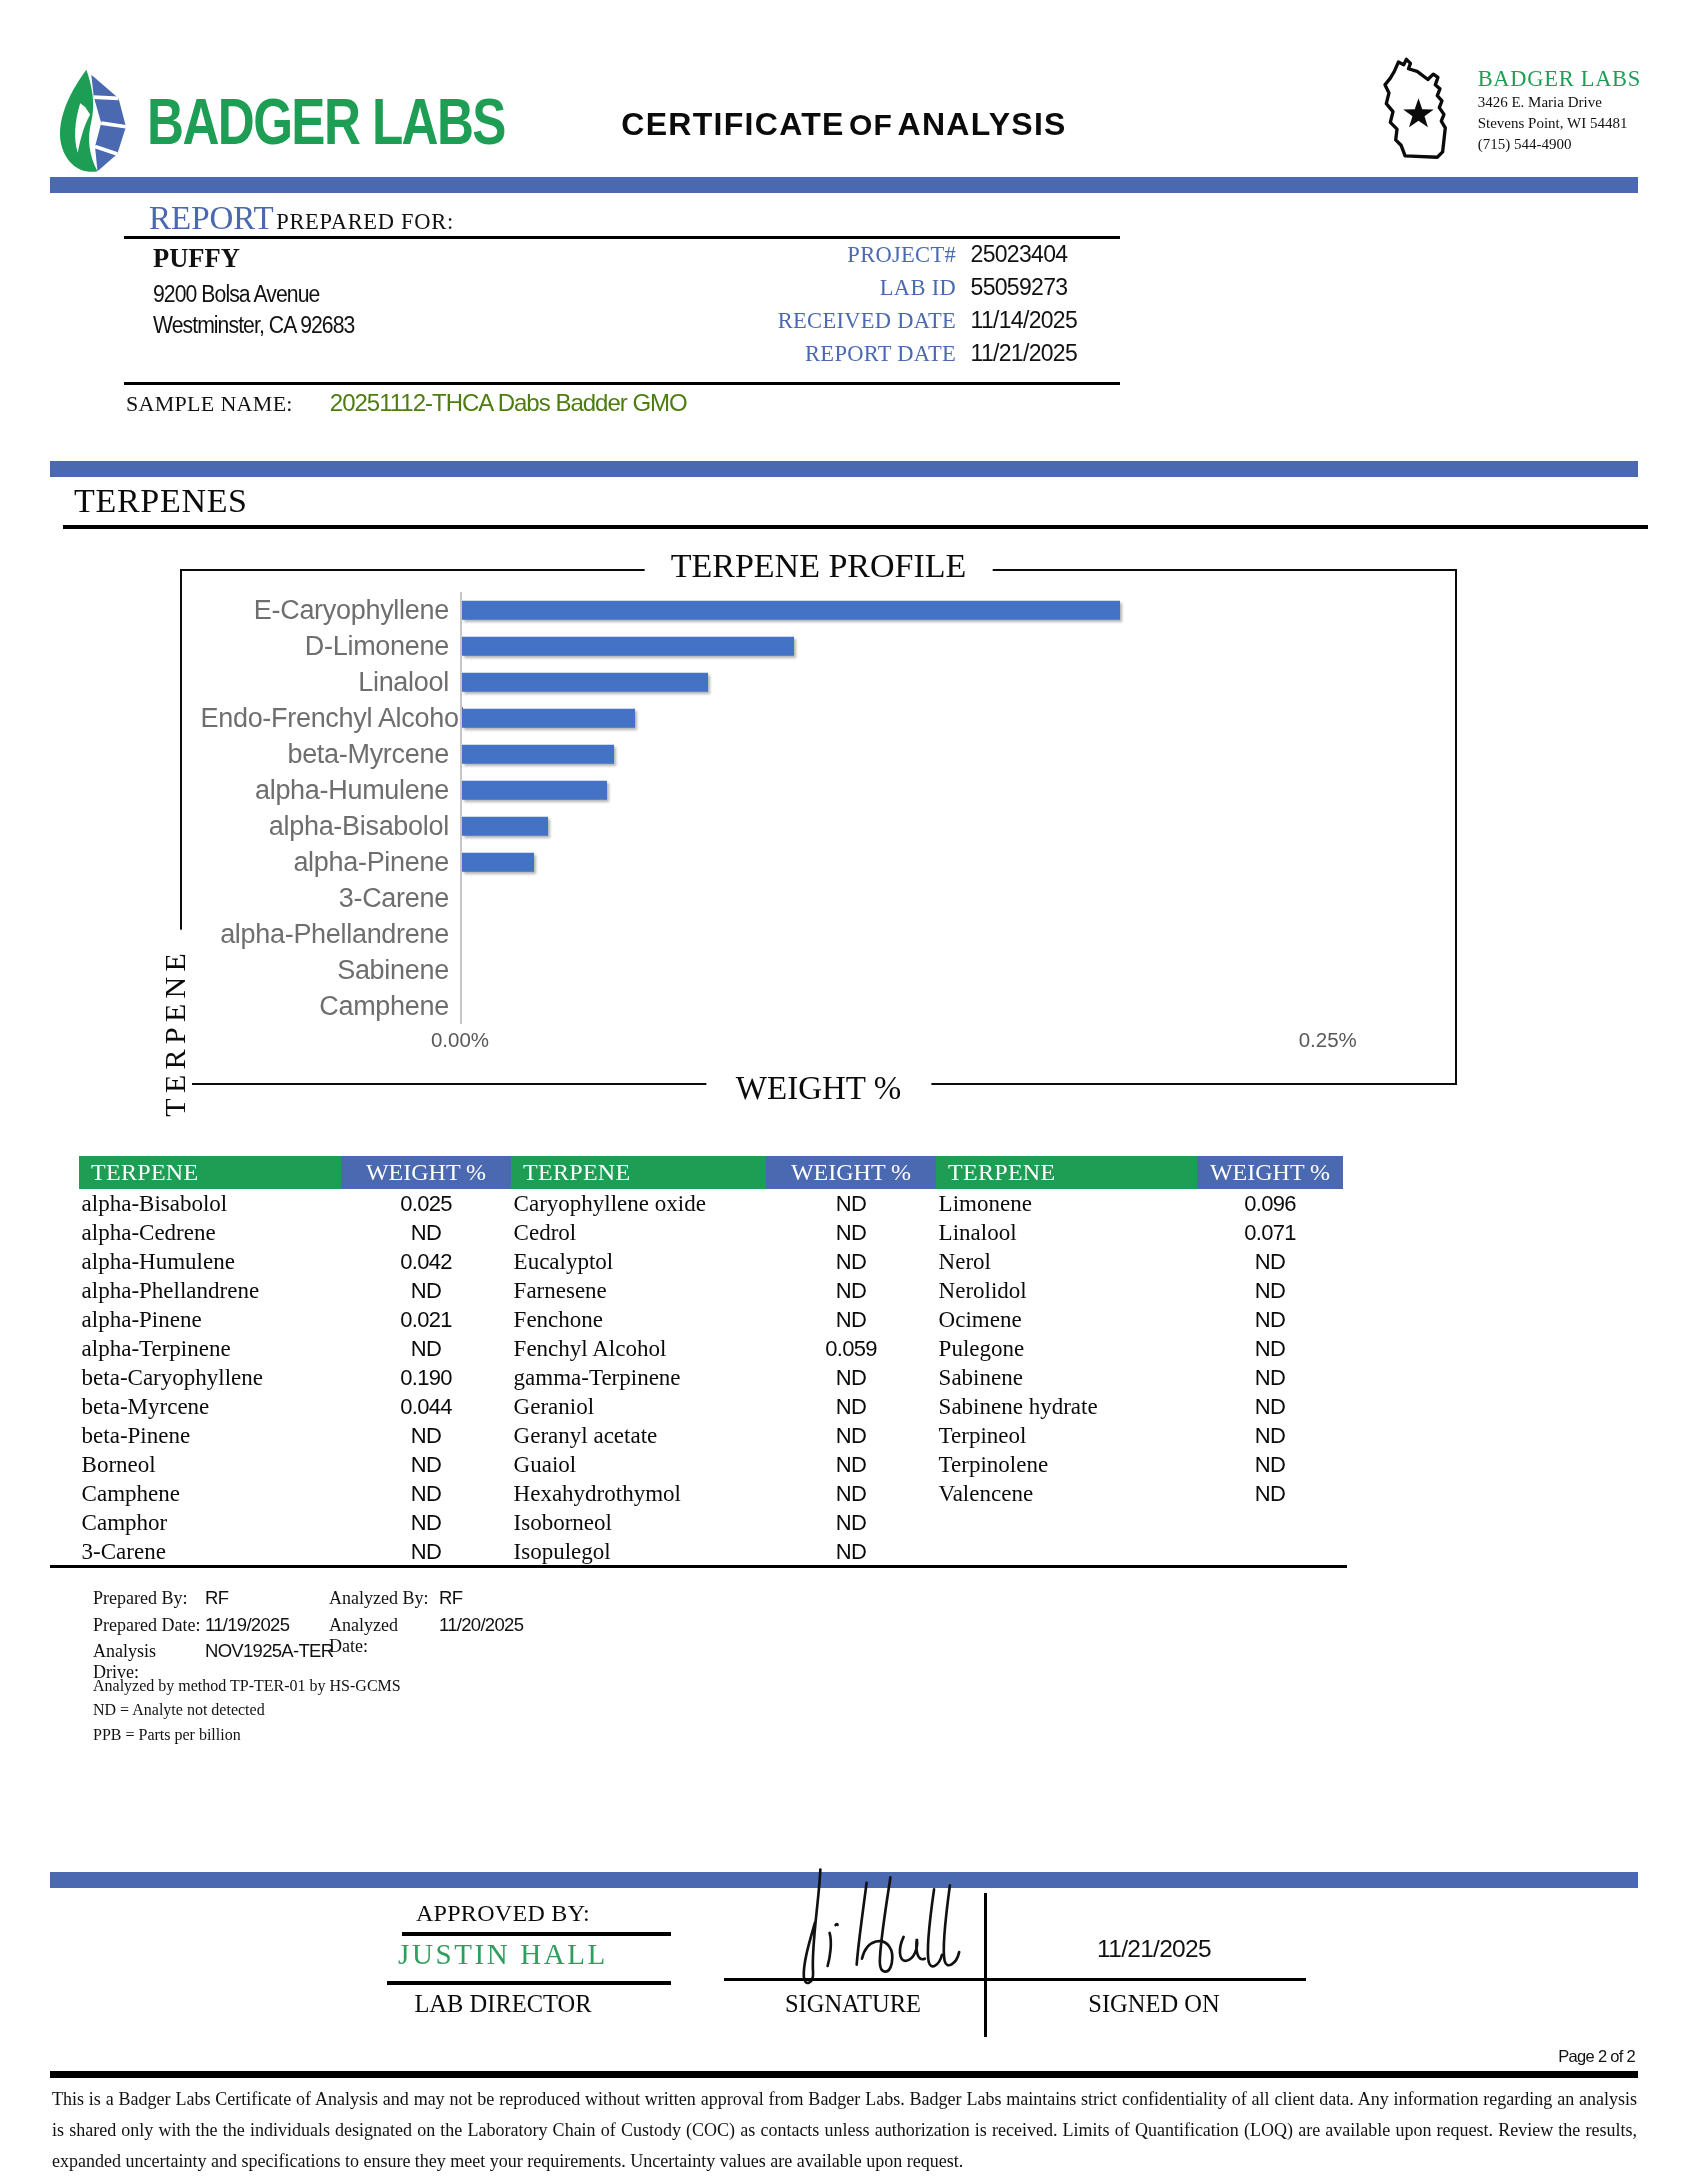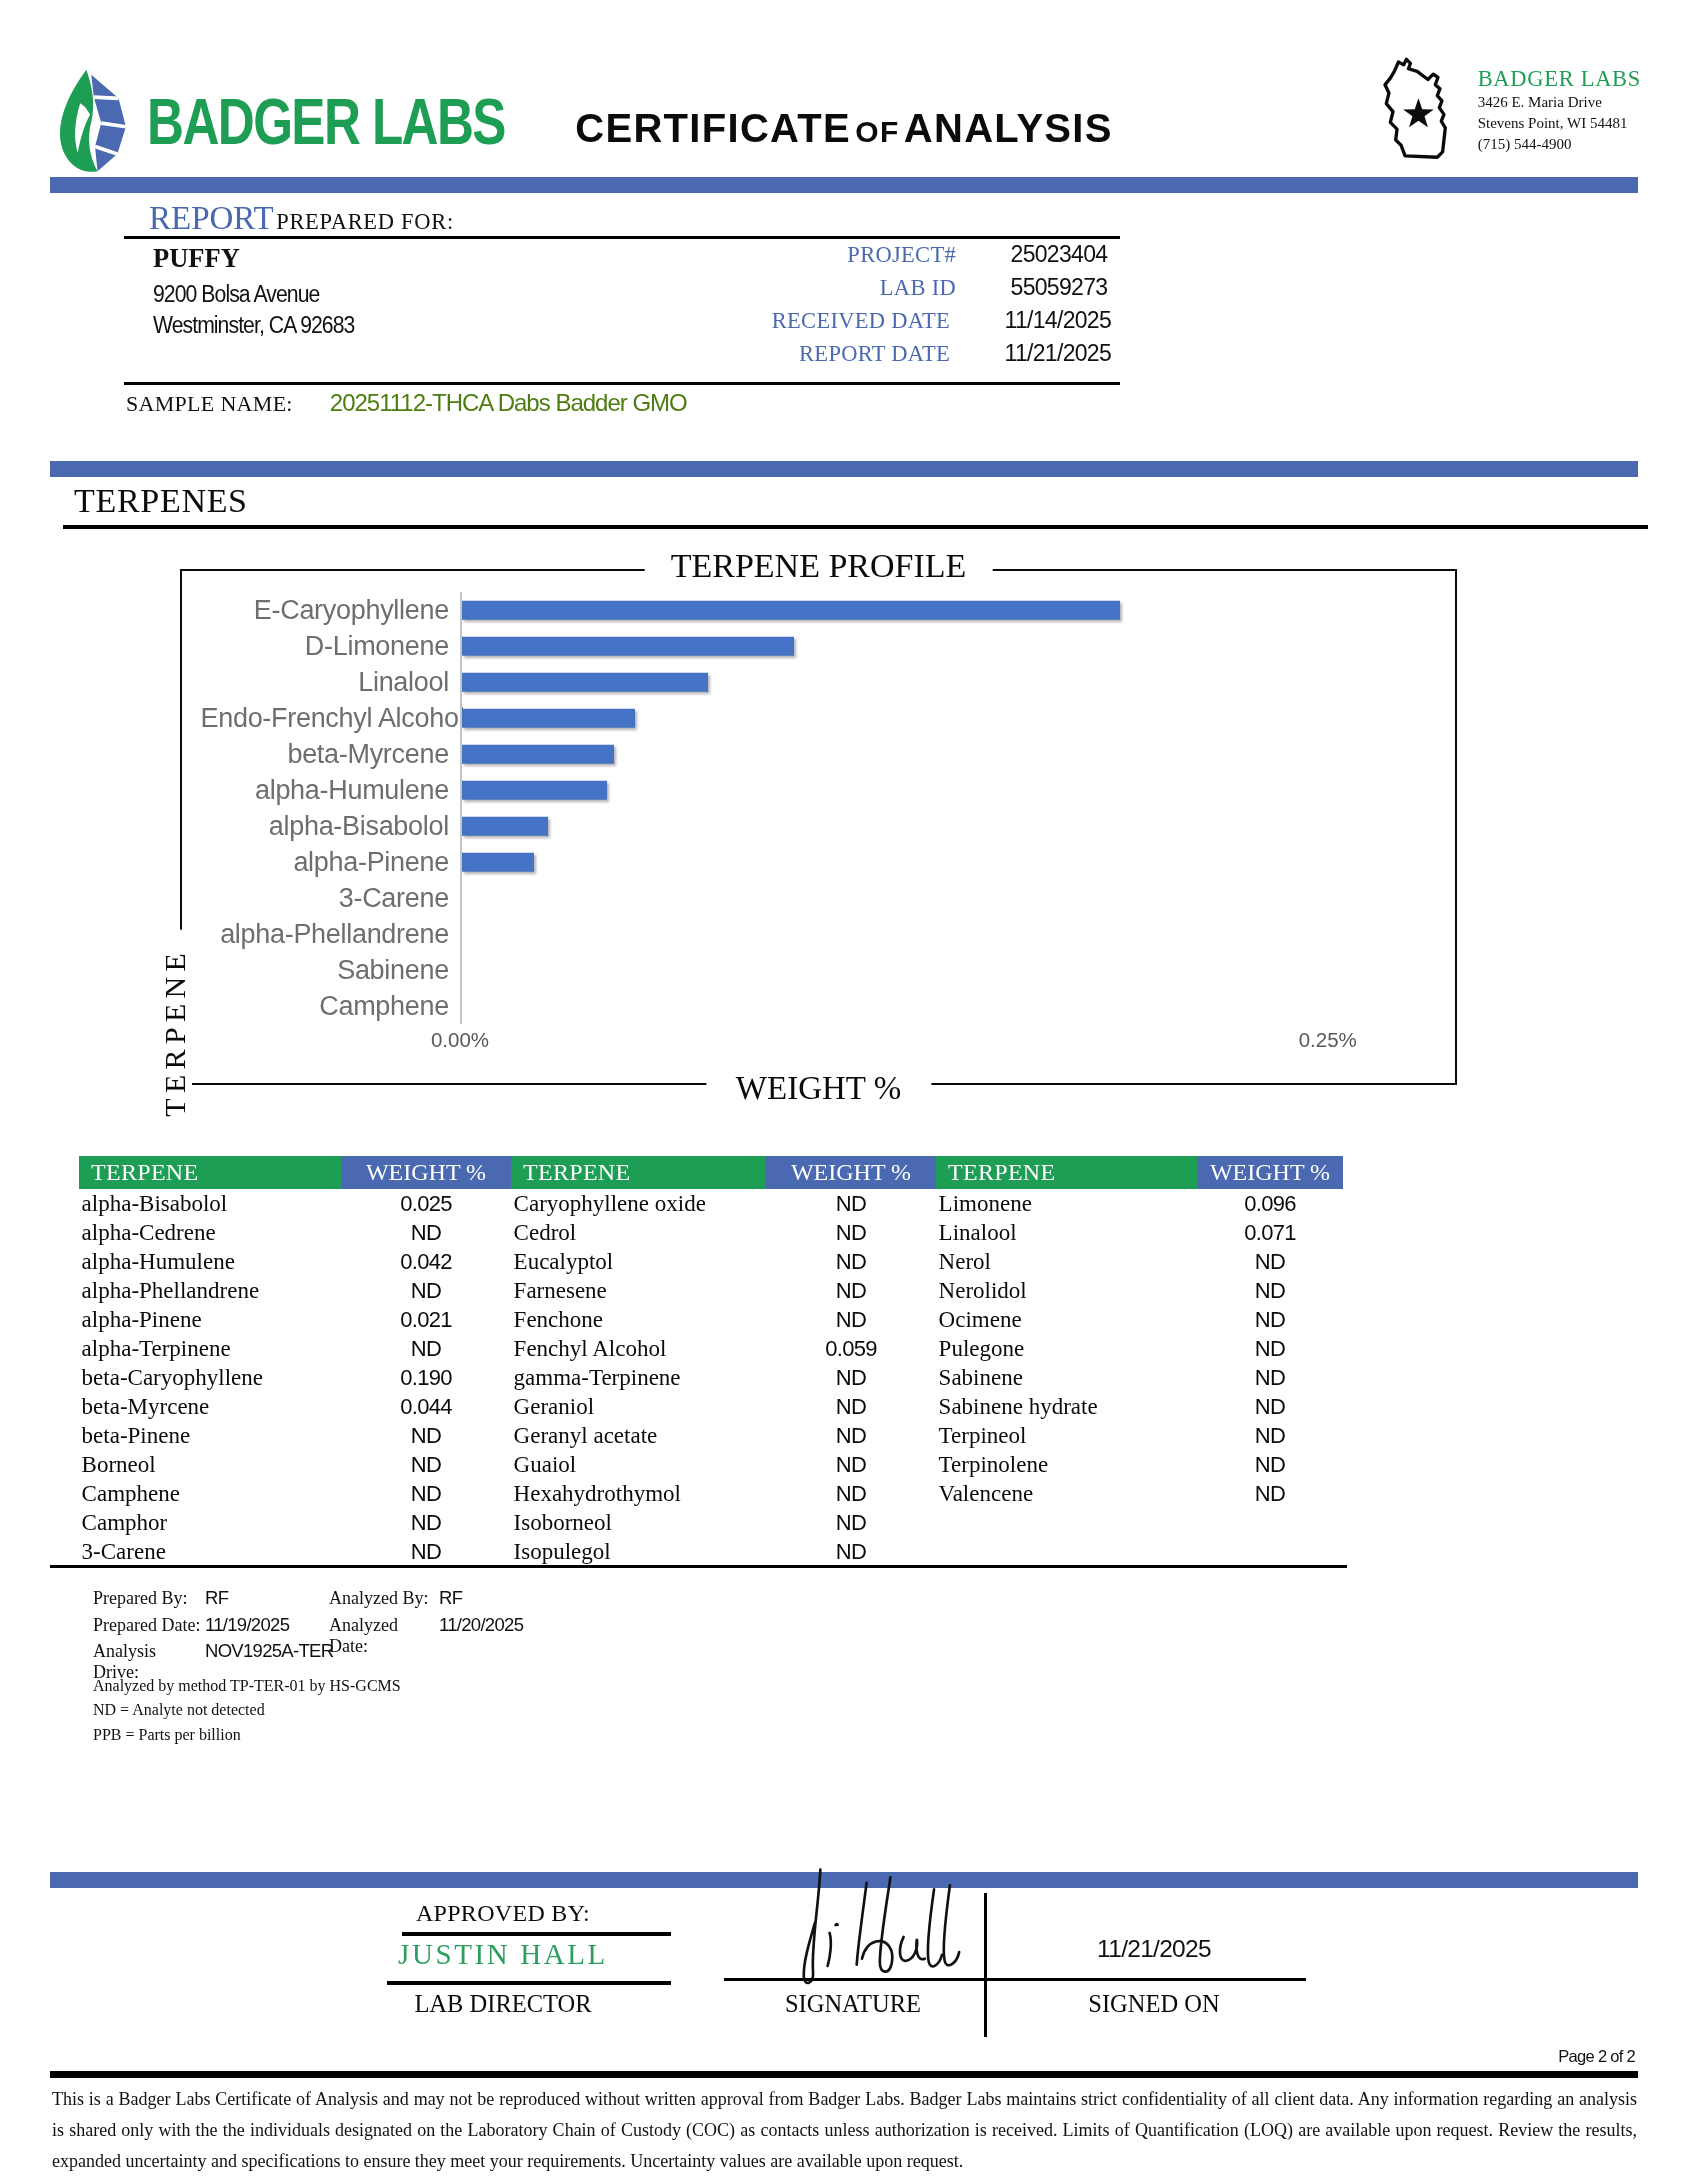--- a/index.html
+++ b/index.html
@@ -6,21 +6,21 @@
   body { background:#ffffff; font-family:"Liberation Serif", serif; }
   .page { position:relative; width:1687px; height:2183px; background:#fff; overflow:hidden; }
 
   
   .logo-wrap { position:absolute; left:48px; top:66px; display:flex; align-items:center; }
   .logo-leaf { width:99px; height:111px; }
   .logo-text { font-family:"Liberation Sans", sans-serif; font-weight:700; color:#1E9E55;
                font-size:64px; letter-spacing:-2px; transform:scaleX(0.80); transform-origin:left center; white-space:nowrap; }
   .cert-title { position:absolute; left:844px; top:106px; transform:translateX(-50%); white-space:nowrap;
                 font-family:"Liberation Sans", sans-serif; font-weight:800; color:#0b0b0b; letter-spacing:1.3px; }
-  .cert-title .big { font-size:40px; }
+  .cert-title .big { font-size:32px; }
   .cert-title .small { font-size:30px; }
 
   .corner { position:absolute; right:46px; top:54px; display:flex; }
   .wisconsin { width:101px; height:114px; }
   .corner-text { margin-left:6.6px; padding-top:12px; }
   .corner-name { color:#1E9E55; font-size:22.5px; letter-spacing:0.7px; }
   .corner-line { color:#111; font-size:15px; line-height:1.32; margin-top:1.3px; }
 
   .band { position:absolute; left:50px; width:1588px; height:16px; background:#4B69B0; }
   .band1 { top:177px; } .band2 { top:461px; } .band3 { top:1872px; }
@@ -31,21 +31,21 @@
   .report-heading .rh2 { color:#111; font-size:22.5px; letter-spacing:0.7px; }
   .rule { position:absolute; background:#000; }
   .rule-a { left:124px; top:236px; width:996px; height:3.3px; }
   .rule-b { left:124px; top:382px; width:996px; height:3.3px; }
   .client-name { position:absolute; left:153px; top:243px; font-weight:700; font-size:26.5px; color:#111; }
   .client-addr1 { position:absolute; left:153px; top:281px; }
   .client-addr2 { position:absolute; left:153px; top:312px; }
   .cond { font-family:"Liberation Sans", sans-serif; font-size:23px; color:#111;
           letter-spacing:-1px; transform:scaleX(0.92); transform-origin:left center; white-space:nowrap; }
   .fields { position:absolute; left:648px; top:241px; width:463px; }
-  .field-row { display:flex; align-items:baseline; height:33px;gap:40px; }
+  .field-row { display:flex; align-items:baseline; height:33px; }
   .field-label { width:308px; text-align:right; color:#4B69B0; font-size:22.5px; letter-spacing:0.3px; }
   .field-value { margin-left:14.6px; font-family:"Liberation Sans", sans-serif; font-size:23px;
                  letter-spacing:-0.7px; color:#111; }
   .sample-row { position:absolute; left:126px; top:389px; display:flex; align-items:baseline; }
   .sample-label { font-size:22px; color:#111; letter-spacing:0.3px; }
   .sample-value { margin-left:37px; font-family:"Liberation Sans", sans-serif; font-size:24px;
                   letter-spacing:-1px; color:#4d7c0f; }
 
   
   .section-title { position:absolute; left:74px; top:482px; font-size:34px; color:#0b0b0b; letter-spacing:0.7px; }

